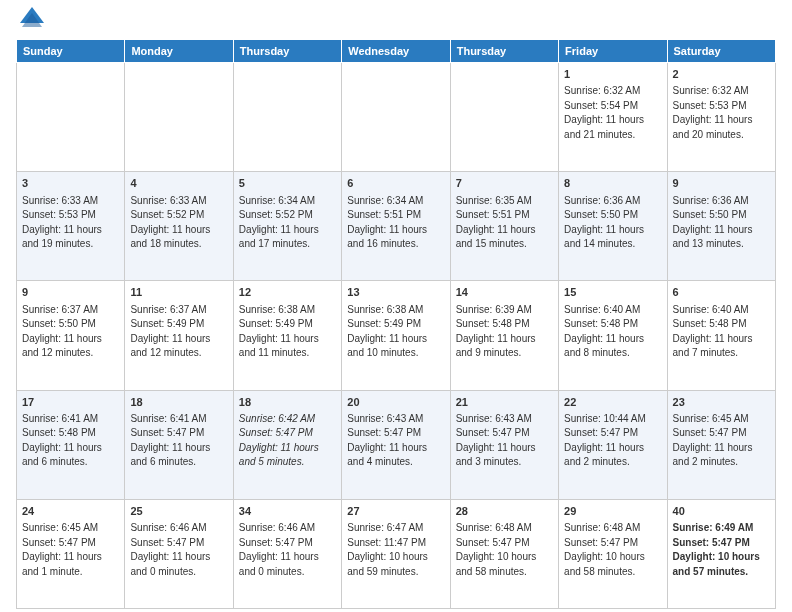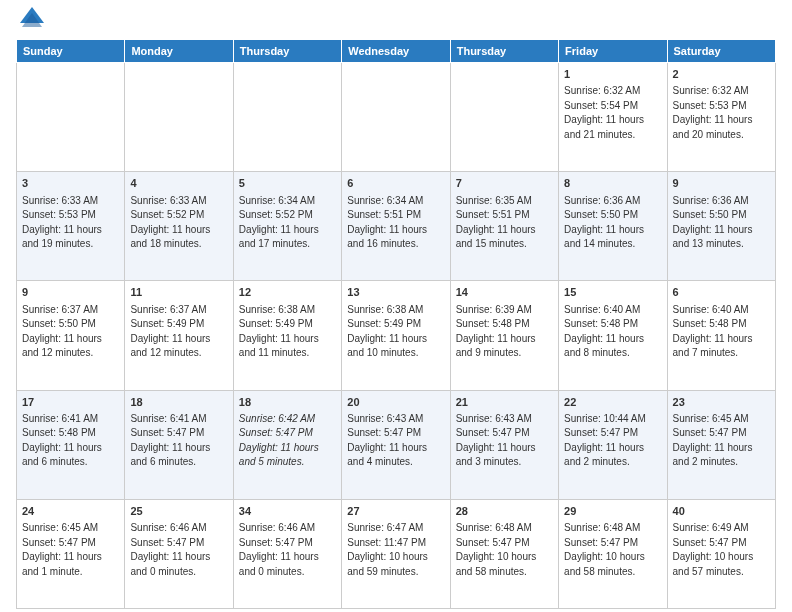--- a/index.html
+++ b/index.html
@@ -315,20 +315,20 @@
 Daylight: 10 hours and 58 minutes.</div>
           </td>
           <td>
             <span class="day-number">29</span>
             <div class="day-info" style="white-space: pre-line;">Sunrise: 6:48 AM
 Sunset: 5:47 PM
 Daylight: 10 hours and 58 minutes.</div>
           </td>
           <td>
             <span class="day-number">40</span>
-            <div class="day-info" style="white-space: pre-line;">Sunrise: 6:49 AM
+            <div class="day-info" style="white-space: pre-line; font-weight: bold;">Sunrise: 6:49 AM
 Sunset: 5:47 PM
 Daylight: 10 hours and 57 minutes.</div>
           </td>
         </tr>
       </tbody>
   </table>
 </div>
 
 </body></html>

